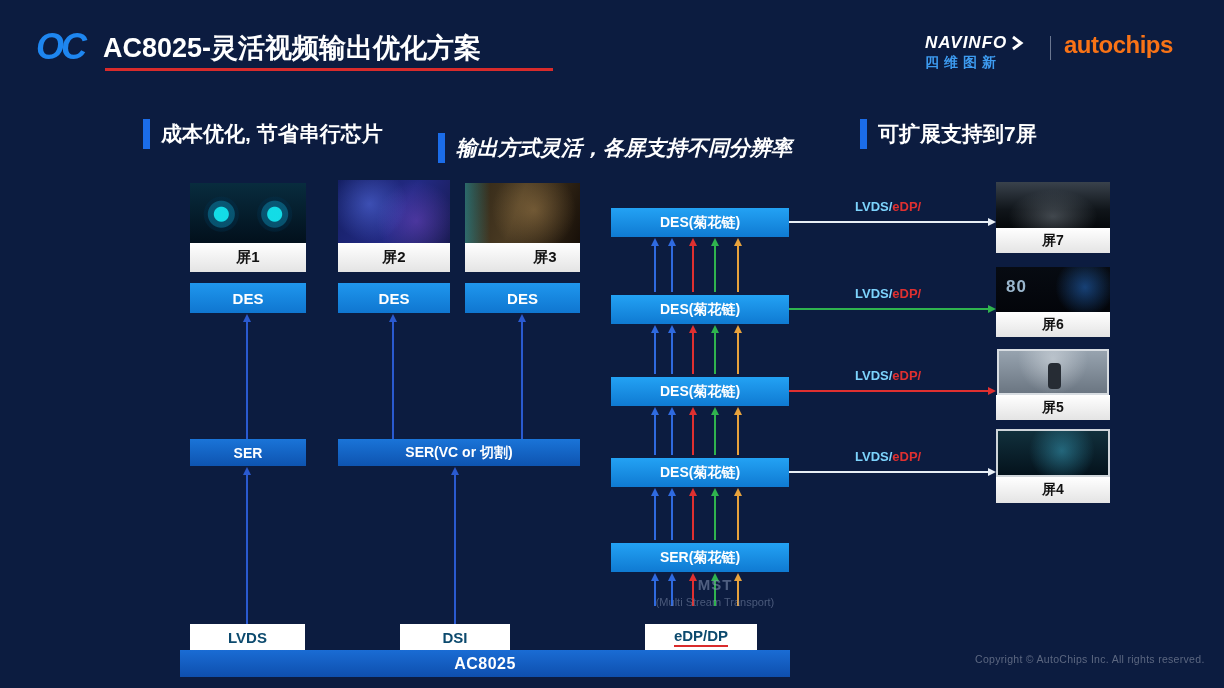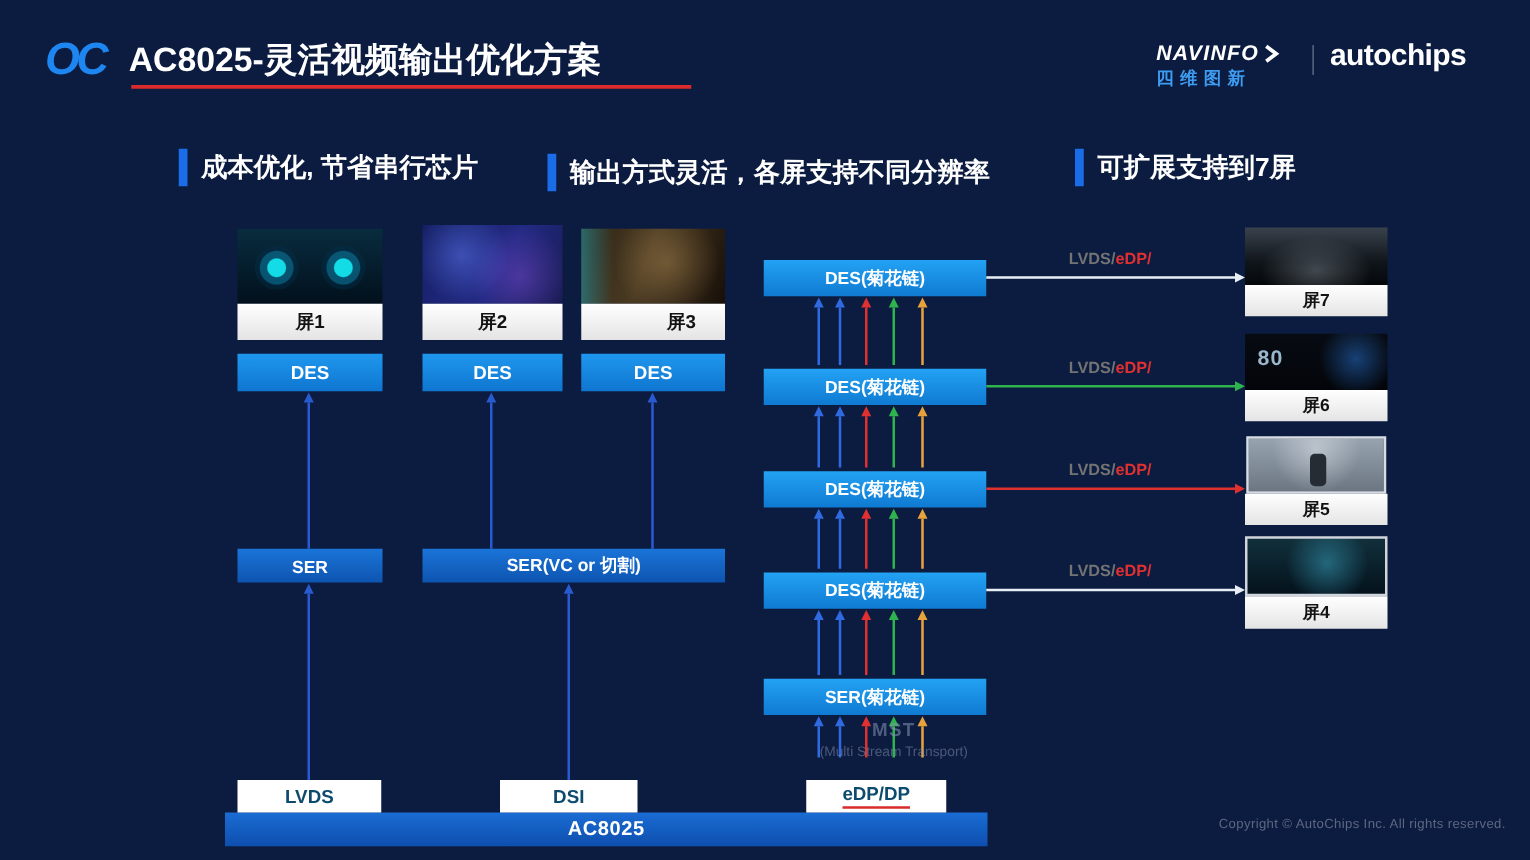--- a/index.html
+++ b/index.html
@@ -23,21 +23,21 @@
   .harrow::after { content:""; position:absolute; right:-8px; top:-3.5px;
     border-top:4.5px solid transparent; border-bottom:4.5px solid transparent;
     border-left:8px solid currentColor; }
   .blue-line { color:#2a5ad0; background:#2a5ad0; }
 
   .bullet { position:absolute; display:flex; align-items:center; gap:11px; }
   .bullet .bar { width:7px; height:30px; background:#1b6ce8; }
   .bullet .txt { color:#fff; font-weight:bold; font-size:21px; white-space:nowrap; }
 
   .link-label { position:absolute; font-size:13px; font-weight:bold; display:flex; }
-  .link-label .w { color:#737373; }
+  .link-label .w { color:#7dd3fc; }
   .link-label .r { color:#e03030; }
 
   .thumb { position:absolute;text-align:right; }
   .thumb1 { background:
       radial-gradient(circle at 27% 52%, rgba(20,230,240,.95) 0 7px, rgba(10,130,170,.55) 8px 13px, rgba(0,50,80,.35) 14px 17px, transparent 18px),
       radial-gradient(circle at 73% 52%, rgba(20,230,240,.95) 0 7px, rgba(10,130,170,.55) 8px 13px, rgba(0,50,80,.35) 14px 17px, transparent 18px),
       linear-gradient(180deg,#082c3e,#02101c); }
   .thumb2 { background:
       radial-gradient(circle at 28% 38%, rgba(100,130,255,.45), transparent 42%),
       radial-gradient(circle at 70% 65%, rgba(140,80,220,.4), transparent 45%),
@@ -60,21 +60,21 @@
   .thumb4 { border:2px solid #cfd5da; background:
       radial-gradient(circle at 58% 45%, rgba(60,170,200,.5), transparent 48%),
       linear-gradient(180deg,#11303c,#04121c); }
 
   .title { position:absolute; left:103px; top:30px; color:#fff; font-size:27px; font-weight:bold; white-space:nowrap; }
   .title-underline { position:absolute; left:105px; top:68px; width:448px; height:3px; background:#d92b2b; }
   .oc-logo { position:absolute; left:36px; top:26px; color:#1e86f0; font-size:36px; font-weight:900; font-style:italic; letter-spacing:-3px; }
   .navinfo { position:absolute; left:925px; top:33px; color:#fff; font-size:17px; font-weight:bold; font-style:italic; letter-spacing:1px; display:flex; align-items:center; gap:4px; }
   .navinfo-cn { position:absolute; left:925px; top:54px; color:#3d9bf0; font-size:14px; font-weight:bold; letter-spacing:5px; }
   .logo-sep { position:absolute; left:1050px; top:36px; width:1px; height:24px; background:#6a7690; }
-  .autochips { position:absolute; left:1064px; top:31px; color:#ffffff; font-size:24px; font-weight:bold; letter-spacing:-.5px; }
+  .autochips { position:absolute; left:1064px; top:31px; color:#f97316; font-size:24px; font-weight:bold; letter-spacing:-.5px; }
 
   .mst { position:absolute; left:640px; top:576px; width:150px; text-align:center; color:rgba(135,150,180,.55); font-weight:bold; font-size:15px; letter-spacing:1px; }
   .mst-sub { position:absolute; left:615px; top:596px; width:200px; text-align:center; color:rgba(135,150,180,.5); font-size:11px; }
   .copyright { position:absolute; left:975px; top:653px; color:#5c6780; font-size:10.5px; letter-spacing:.3px; }
   .edp-inner { border-bottom:2px solid #d92b2b; padding-bottom:1px; }
 </style>
 </head>
 <body>
 
 <div class="slide">
@@ -90,21 +90,21 @@
       </svg>
   </div>
   <div class="navinfo-cn">四维图新</div>
   <div class="logo-sep"></div>
   <div class="autochips">autochips</div>
 
   <div class="bullet" style="left:143px; top:119px;">
     <div class="bar"></div>
     <div class="txt">成本优化, 节省串行芯片</div>
   </div>
-  <div class="bullet" style="left:438px; top:123px;">
+  <div class="bullet" style="left:438px; top:133px;font-style:italic;">
     <div class="bar"></div>
     <div class="txt">输出方式灵活，各屏支持不同分辨率</div>
   </div>
   <div class="bullet" style="left:860px; top:119px;">
     <div class="bar"></div>
     <div class="txt">可扩展支持到7屏</div>
   </div>
 
   <div class="thumb thumb1" style="left:190px; top:183px; width:116px; height:60px;"></div>
   <div class="box white-band" style="left:190px; top:243px; width:116px; height:29px;align-items:center;">

